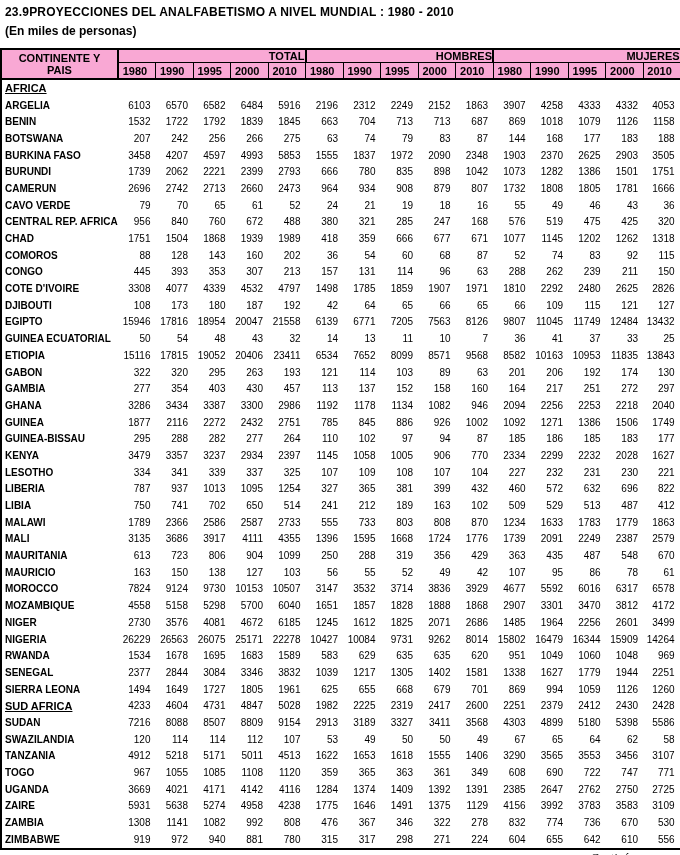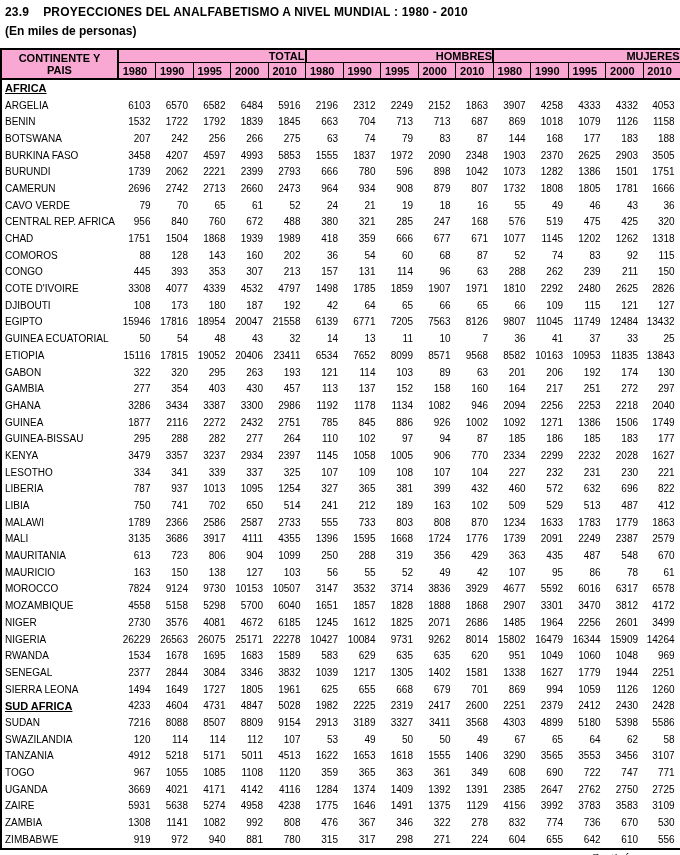--- a/index.html
+++ b/index.html
@@ -8,21 +8,21 @@
     background: #ffffff;
     font-family: "Liberation Sans", sans-serif;
     color: #000000;
     overflow: hidden;
   }
   .title-block { padding: 4px 0 0 5px; }
   .doc-title {
     font-size: 12px; font-weight: bold; letter-spacing: 0.2px;
     margin: 1px 0 0 0; white-space: nowrap;
   }
-  .doc-title .tnum { margin-right: 14px; }
+  .doc-title .tnum { }
   .doc-subtitle {
     font-size: 12px; font-weight: bold; margin: 5px 0 0 0;
   }
   table.stat {
     margin-top: 10px;
     width: 680px;
     table-layout: fixed;
     border-collapse: collapse;
     border: 2px solid #000;
   }
@@ -54,21 +54,21 @@
     font-size: 11px;
   }
   thead { border-bottom: 2px solid #000; }
   tbody td {
     font-size: 10px;
     height: 16.7px;
     padding: 0;
     white-space: nowrap;
     overflow: hidden;
   }
-  td.name { text-align: left; padding-left: 3px; }
+  td.name { text-align: left; padding-left: 3px; font-weight: bold; }
   td.num  { text-align: right; padding-right: 5px; }
   tr.region td {
     font-weight: bold;
     text-decoration: underline;
     font-size: 11px;
   }
   td.name.emph {
     font-weight: bold;
     text-decoration: underline;
     font-size: 11px;
@@ -217,21 +217,21 @@
       </tr>
       <tr>
         <td class="name">BURUNDI</td>
         <td class="num">1739</td>
         <td class="num">2062</td>
         <td class="num">2221</td>
         <td class="num">2399</td>
         <td class="num">2793</td>
         <td class="num">666</td>
         <td class="num">780</td>
-        <td class="num">596</td>
+        <td class="num">835</td>
         <td class="num">898</td>
         <td class="num">1042</td>
         <td class="num">1073</td>
         <td class="num">1282</td>
         <td class="num">1386</td>
         <td class="num">1501</td>
         <td class="num">1751</td>
       </tr>
       <tr>
         <td class="name">CAMERUN</td>

